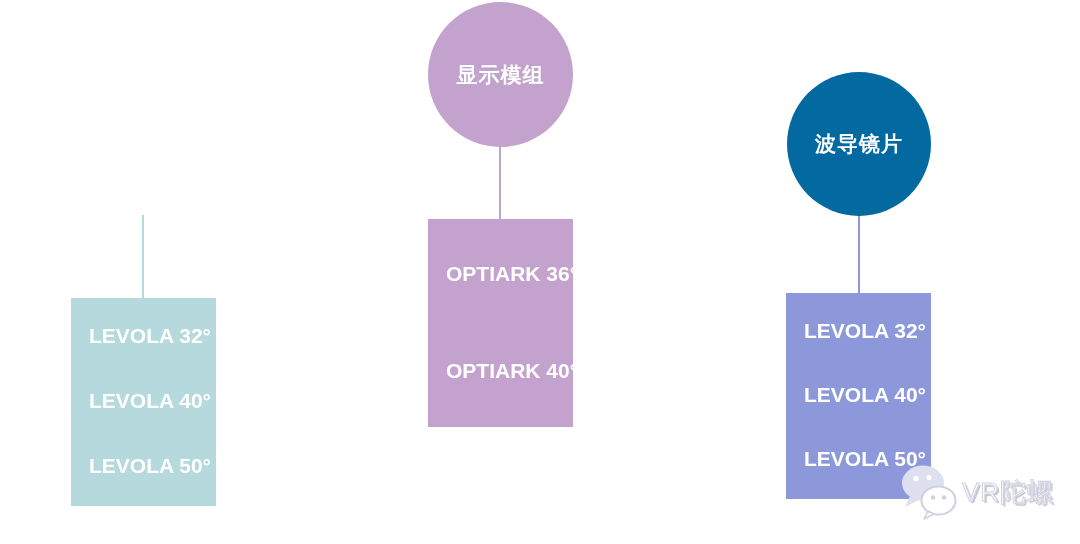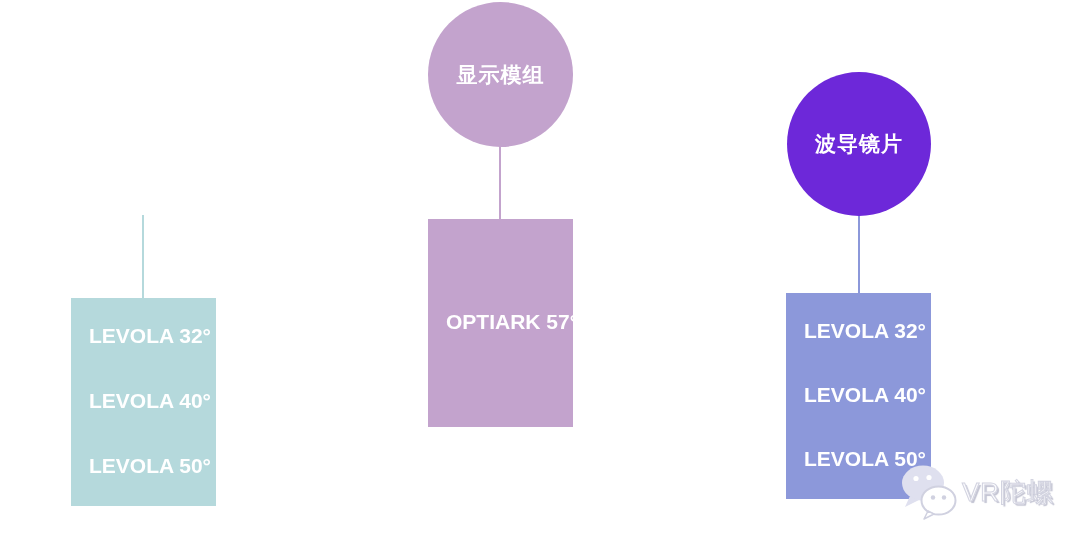--- a/index.html
+++ b/index.html
@@ -88,24 +88,25 @@
     <div class="item">LEVOLA 32°</div>
     <div class="item">LEVOLA 40°</div>
     <div class="item">LEVOLA 50°</div>
   </div>
 
   <div class="circle c1-circle" style="background-color: rgb(195, 163, 205);">
     <span class="label">显示模组</span>
   </div>
   <div class="connector c1-line" style="background-color: rgb(195, 163, 205);"></div>
   <div class="box c1-box" style="background-color: rgb(195, 163, 205);">
-    <div class="item">OPTIARK 57°</div>
+    <div class="item">OPTIARK 36°</div>
+    <div class="item">OPTIARK 40°</div>
   </div>
 
-  <div class="circle c2-circle" style="background-color: #6d28d9;">
+  <div class="circle c2-circle" style="background-color: #0369a1;">
     <span class="label">波导镜片</span>
   </div>
   <div class="connector c2-line" style="background-color: rgb(140, 152, 218);"></div>
   <div class="box c2-box" style="background-color: rgb(140, 152, 218);">
     <div class="item">LEVOLA 32°</div>
     <div class="item">LEVOLA 40°</div>
     <div class="item">LEVOLA 50°</div>
   </div>
 
   <div class="watermark">

